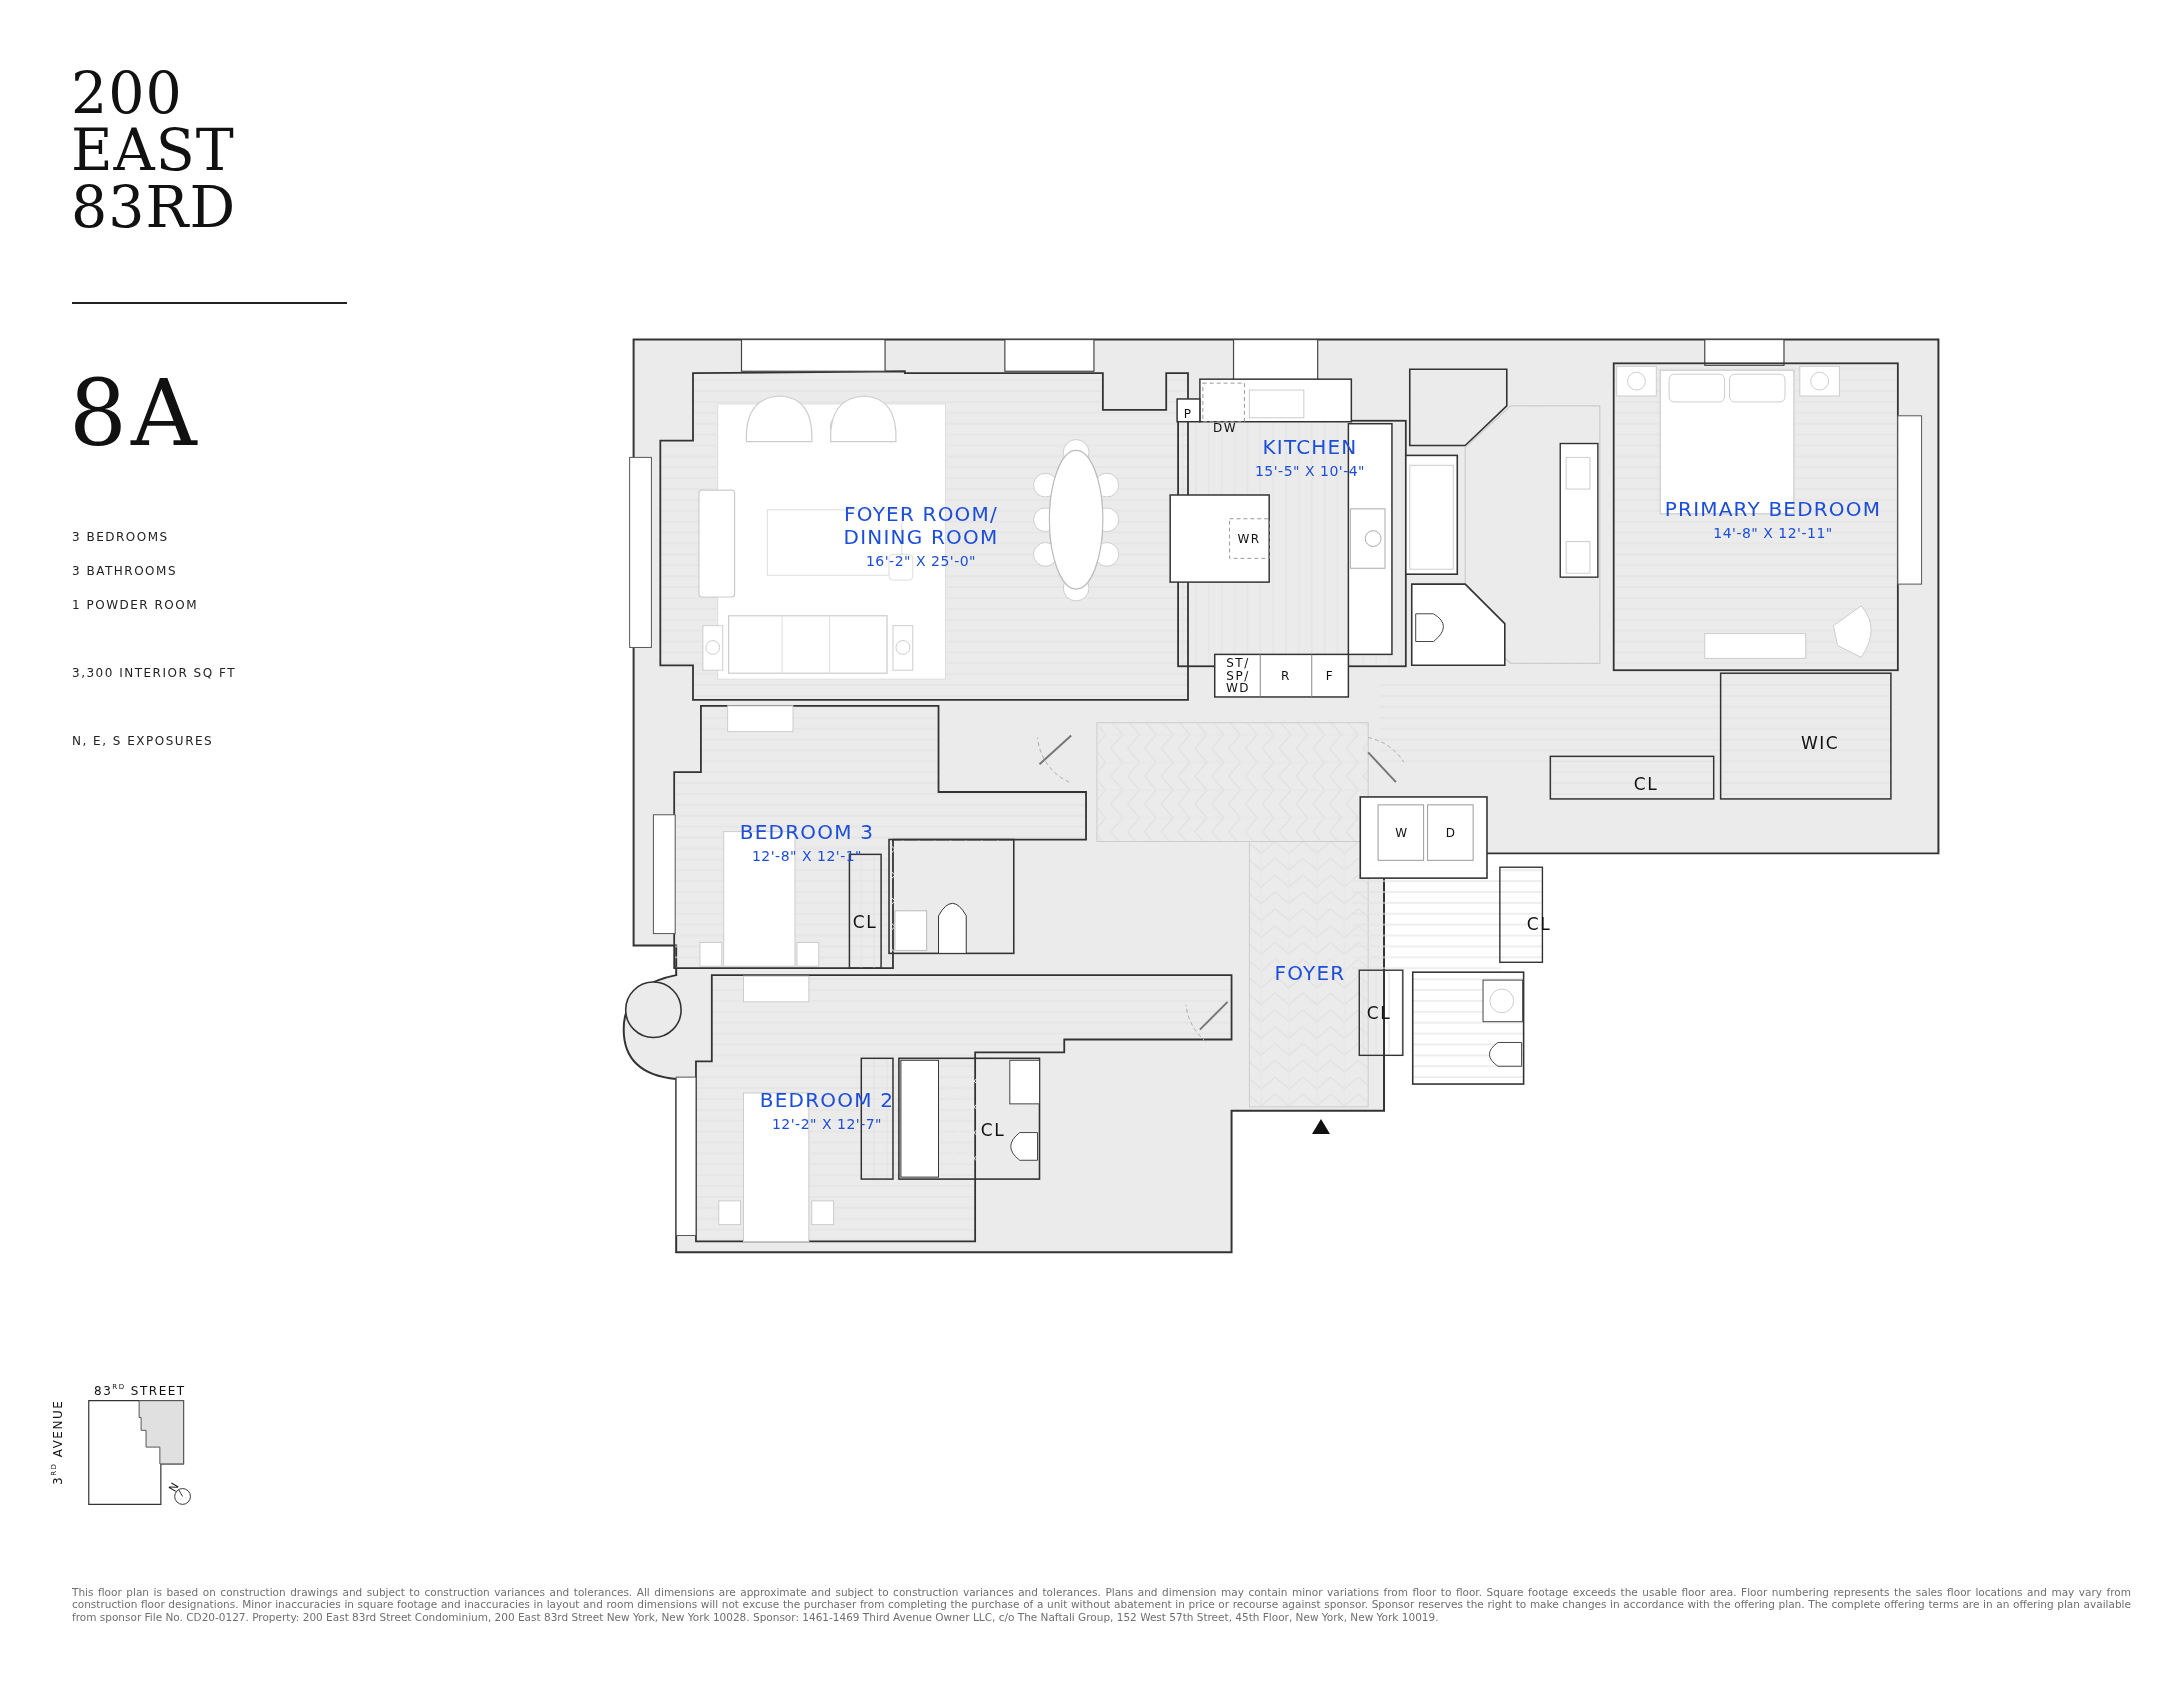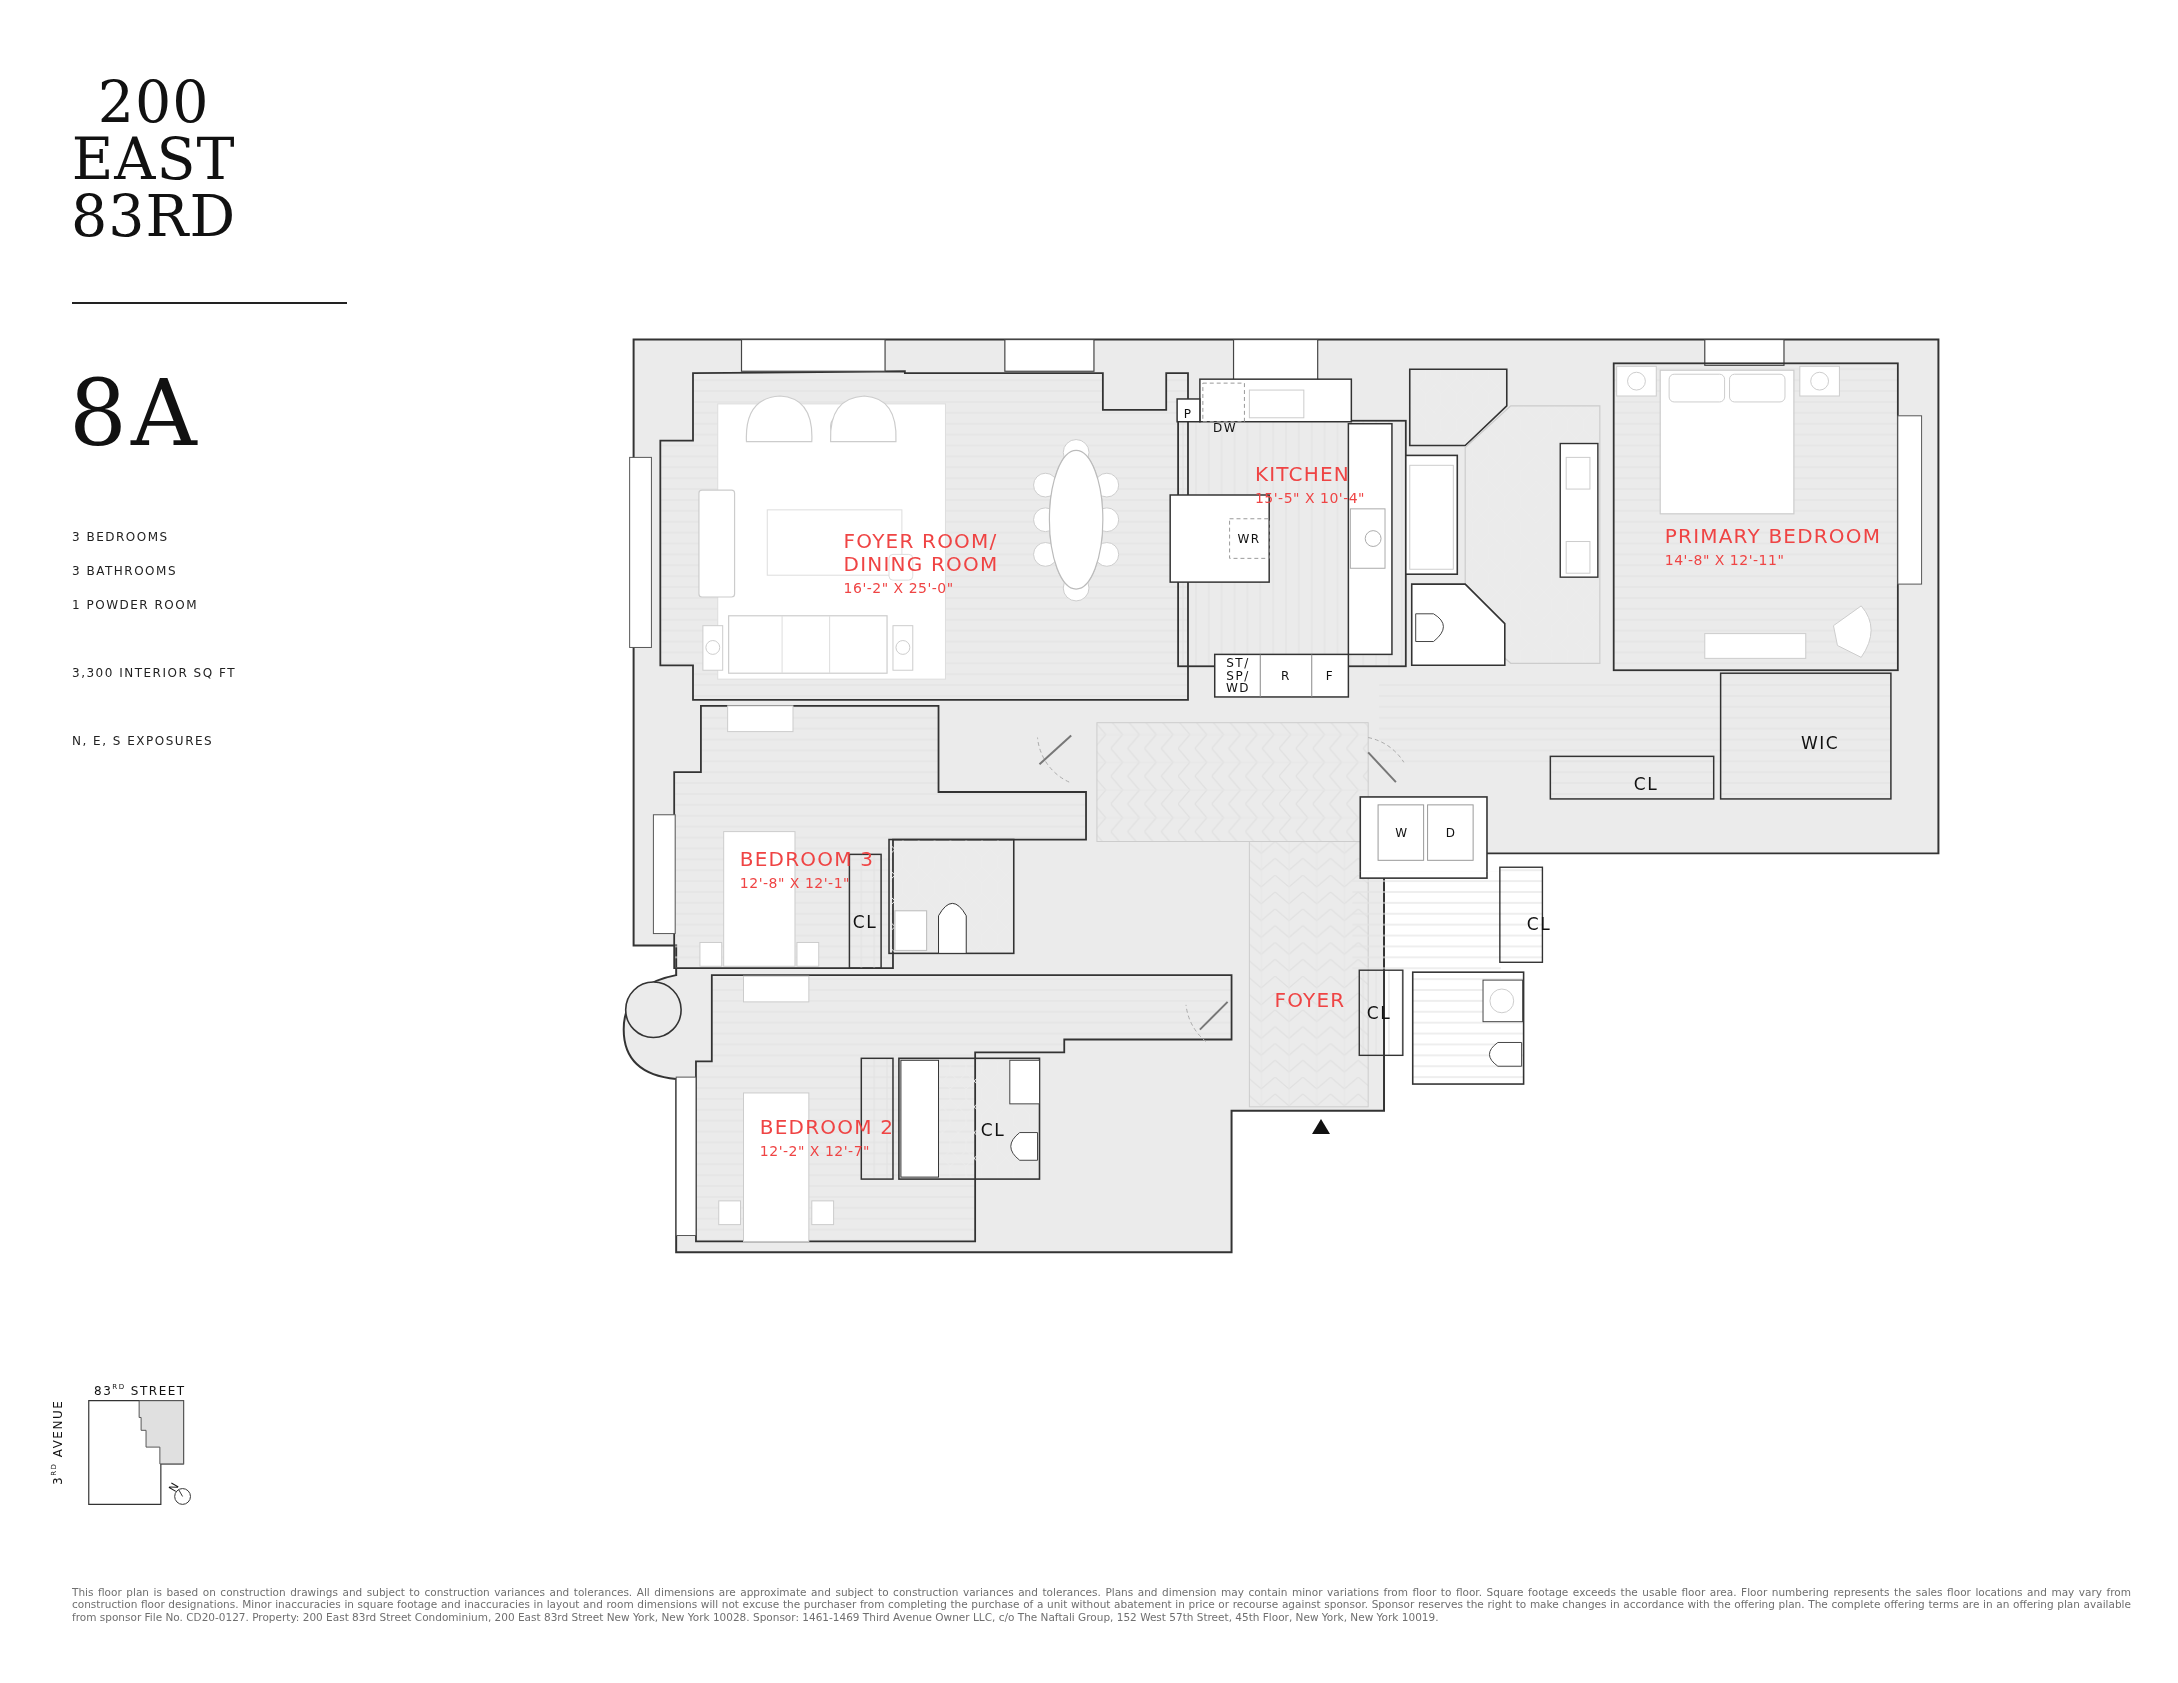--- a/index.html
+++ b/index.html
@@ -1,25 +1,25 @@
 <!DOCTYPE html>
 <html><head>
 <meta charset="utf-8">
 <style>
   html,body{margin:0;padding:0;background:#ffffff;}
   body{width:2178px;height:1683px;position:relative;overflow:hidden;font-family:"Liberation Sans","DejaVu Sans",sans-serif;color:#1a1a1a;}
   .abs{position:absolute;}
-  .brand{left:71px;top:74px;font-family:"DejaVu Serif","Liberation Serif",serif;font-weight:300;font-size:57px;line-height:57px;letter-spacing:1px;color:#111;text-align:center;}
+  .brand{left:71px;top:65px;font-family:"DejaVu Serif","Liberation Serif",serif;font-weight:300;font-size:57px;line-height:57px;letter-spacing:1px;color:#111;}
   .brand div{white-space:nowrap;}
   .rule{left:72px;top:302px;width:275px;height:0;border-top:2px solid #222;}
   .unit{left:69px;top:368px;font-family:"DejaVu Serif","Liberation Serif",serif;font-size:91px;line-height:91px;font-weight:300;letter-spacing:4px;color:#111;text-align:right;}
   .specs{left:72px;top:520px;font-family:"DejaVu Sans",sans-serif;font-size:12px;letter-spacing:1.5px;color:#222;line-height:34px;}
   .specs .gap{height:34px;}
   .plan{left:0;top:0;width:2178px;height:1683px;}
-  .room-label{position:absolute;font-family:"DejaVu Sans",sans-serif;color:#ef4444;letter-spacing:1.2px;line-height:1.15;transform:translateX(-50%);white-space:nowrap;margin-top:27px;}
+  .room-label{position:absolute;text-align:center;font-family:"DejaVu Sans",sans-serif;color:#1d4ed8;letter-spacing:1.2px;line-height:1.15;transform:translateX(-50%);white-space:nowrap;}
   .room-name{font-size:20px;}
   .room-dim{font-size:14px;letter-spacing:0.5px;margin-top:4px;}
   .tag{position:absolute;font-family:"DejaVu Sans",sans-serif;font-size:17px;letter-spacing:1.5px;color:#111;transform:translate(-50%,-50%);white-space:nowrap;text-align:center;line-height:1.05;}
   .tag.small{font-size:12px;}
   .entry-arrow{left:1312px;top:1119px;width:0;height:0;border-left:9px solid transparent;border-right:9px solid transparent;border-bottom:15px solid #111;}
   .keyplan{left:59px;top:1381px;width:198px;height:158px;}
   .key-street{position:absolute;left:94px;top:1384px;font-size:12px;letter-spacing:1.5px;color:#111;font-family:"DejaVu Sans",sans-serif;}
   .key-avenue{position:absolute;left:51px;top:1485px;font-size:12px;letter-spacing:1.5px;color:#111;font-family:"DejaVu Sans",sans-serif;transform:rotate(-90deg);transform-origin:left top;white-space:nowrap;}
   .key-n{position:absolute;left:170px;top:1481px;font-size:11px;color:#111;transform:rotate(-60deg);font-family:"DejaVu Sans",sans-serif;}
   sup{font-size:7px;vertical-align:top;position:relative;top:-1px;}

